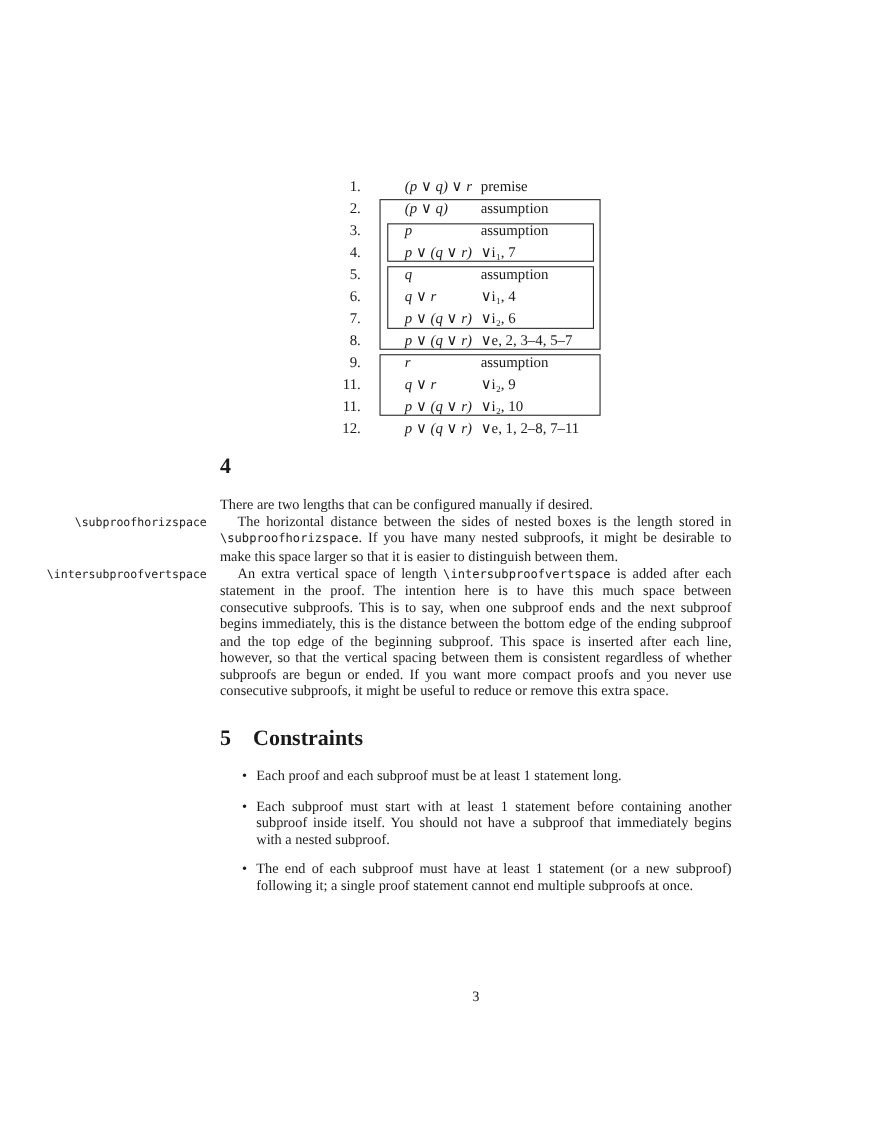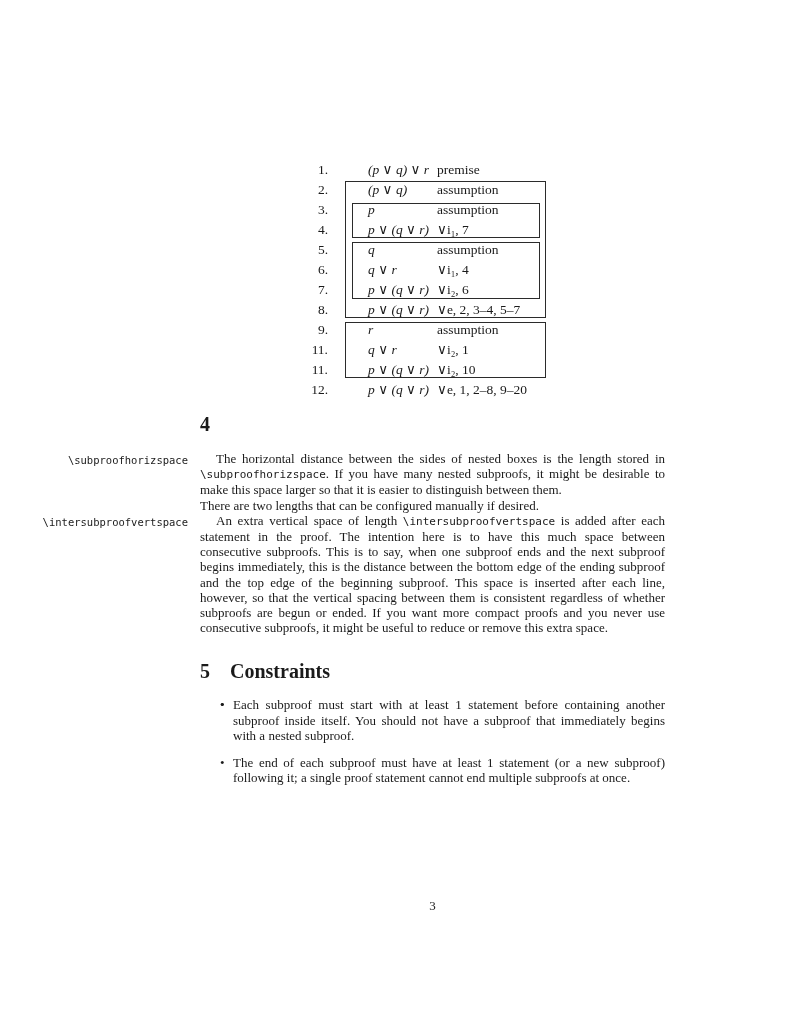--- a/index.html
+++ b/index.html
@@ -96,66 +96,67 @@
       <span class="pjust">∨e, 2, 3–4, 5–7</span>
     </div>
     <div class="proof-row">
       <span class="pnum">9.</span>
       <span class="pformula">r</span>
       <span class="pjust">assumption</span>
     </div>
     <div class="proof-row">
       <span class="pnum">11.</span>
       <span class="pformula">q ∨ r</span>
-      <span class="pjust">∨i₂, 1</span>
+      <span class="pjust">∨i₂, 9</span>
     </div>
     <div class="proof-row">
       <span class="pnum">11.</span>
       <span class="pformula">p ∨ (q ∨ r)</span>
       <span class="pjust">∨i₂, 10</span>
     </div>
     <div class="proof-row">
       <span class="pnum">12.</span>
       <span class="pformula">p ∨ (q ∨ r)</span>
-      <span class="pjust">∨e, 1, 2–8, 9–20</span>
+      <span class="pjust">∨e, 1, 2–8, 7–11</span>
     </div>
 
     <div class="pbox" style="left:45px; top:21px;  width:201px; height:137px;"></div>
     <div class="pbox" style="left:52px; top:43px;  width:188px; height:35px;"></div>
     <div class="pbox" style="left:52px; top:82px;  width:188px; height:57px;"></div>
     <div class="pbox" style="left:45px; top:162px; width:201px; height:56px;"></div>
   </div>
 
   <div class="body-col">
 
     <div class="sechead">
       <span>4</span>
     </div>
 
+    <p class="para noindent">There are two lengths that can be configured manually if desired.</p>
+
     <p class="para">
       <span class="margin-note">\subproofhorizspace</span>
       <span>The horizontal distance between the sides of nested boxes is the length stored in </span><span class="tt">\subproofhorizspace</span><span>. If you have many nested subproofs, it might be desirable to make this space larger so that it is easier to distinguish between them.</span>
     </p>
-
-    <p class="para noindent">There are two lengths that can be configured manually if desired.</p>
 
     <p class="para">
       <span class="margin-note">\intersubproofvertspace</span>
       <span>An extra vertical space of length </span><span class="tt">\intersubproofvertspace</span><span> is added after each statement in the proof. The intention here is to have this much space between consecutive subproofs. This is to say, when one subproof ends and the next subproof begins immediately, this is the distance between the bottom edge of the ending subproof and the top edge of the beginning subproof. This space is inserted after each line, however, so that the vertical spacing between them is consistent regardless of whether subproofs are begun or ended. If you want more compact proofs and you never use consecutive subproofs, it might be useful to reduce or remove this extra space.</span>
     </p>
 
     <div class="sechead sec5">
       <span>5</span>
       <span>Constraints</span>
     </div>
 
 
     <div class="bullets">
       <div class="bullet-item">
         <span class="dot">•</span>
+        <span>Each proof and each subproof must be at least 1 statement long.</span>
       </div>
       <div class="bullet-item">
         <span class="dot">•</span>
         <span>Each subproof must start with at least 1 statement before containing another subproof inside itself. You should not have a subproof that immediately begins with a nested subproof.</span>
       </div>
       <div class="bullet-item">
         <span class="dot">•</span>
         <span>The end of each subproof must have at least 1 statement (or a new subproof) following it; a single proof statement cannot end multiple subproofs at once.</span>
       </div>
     </div>

